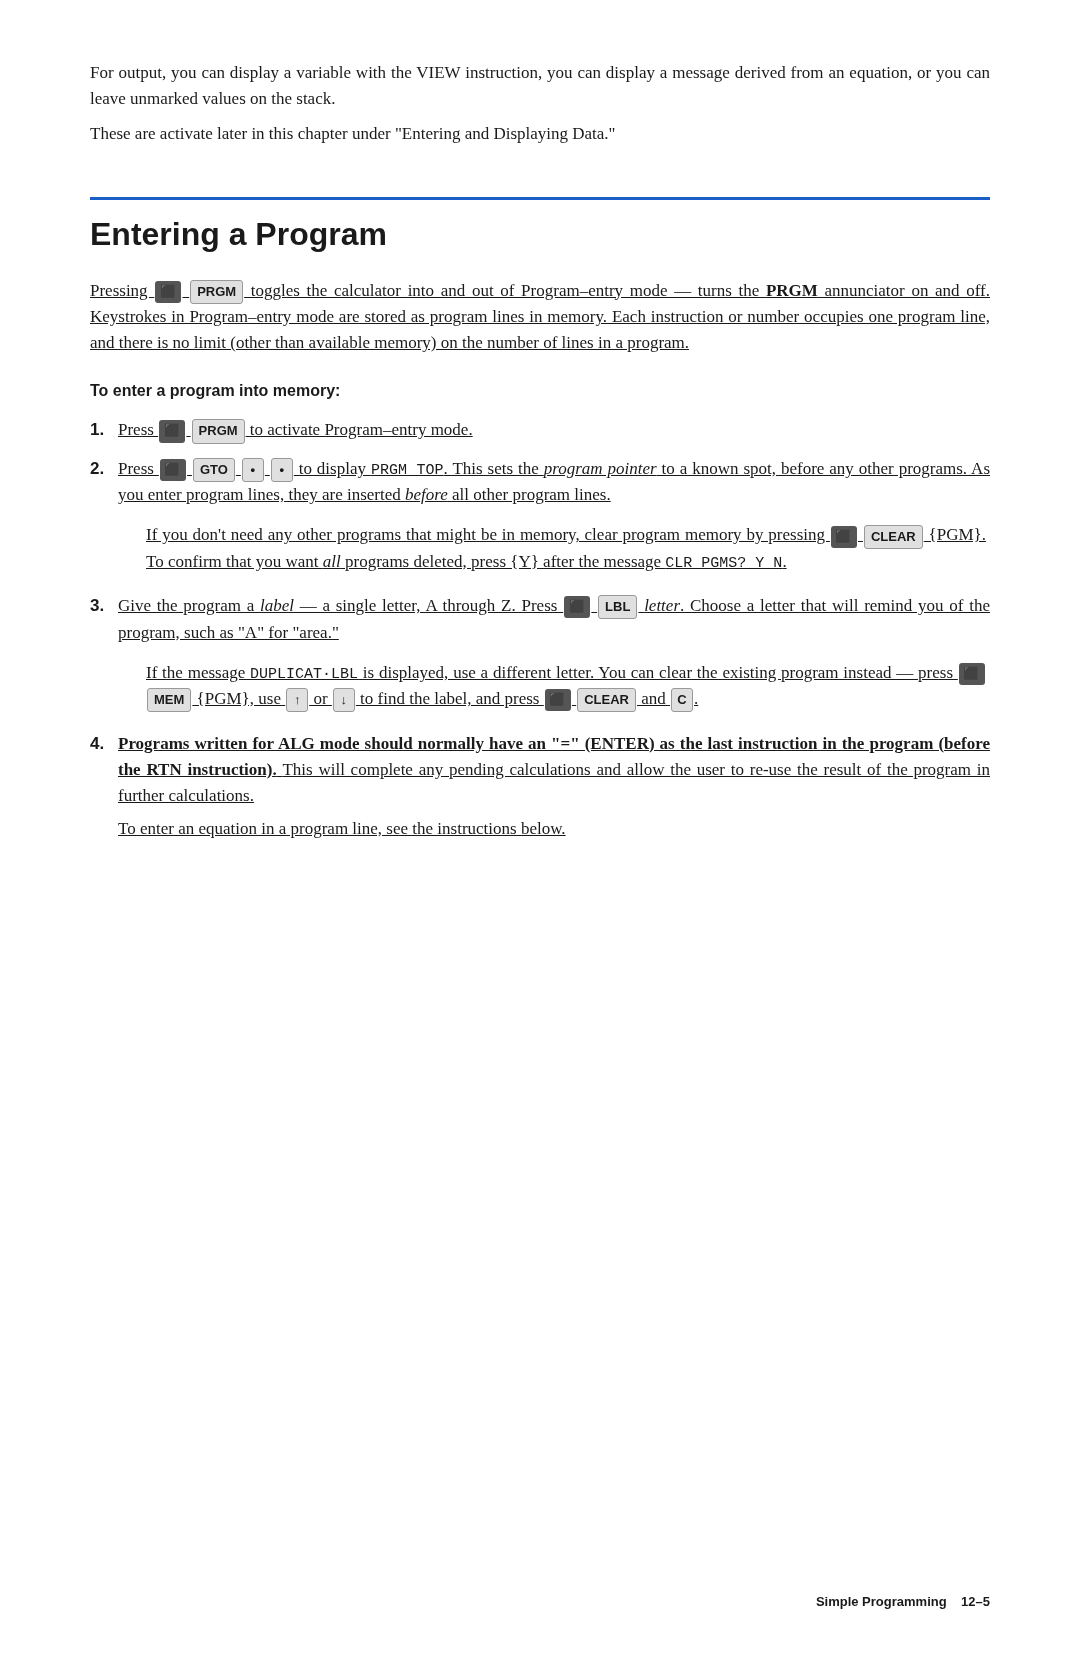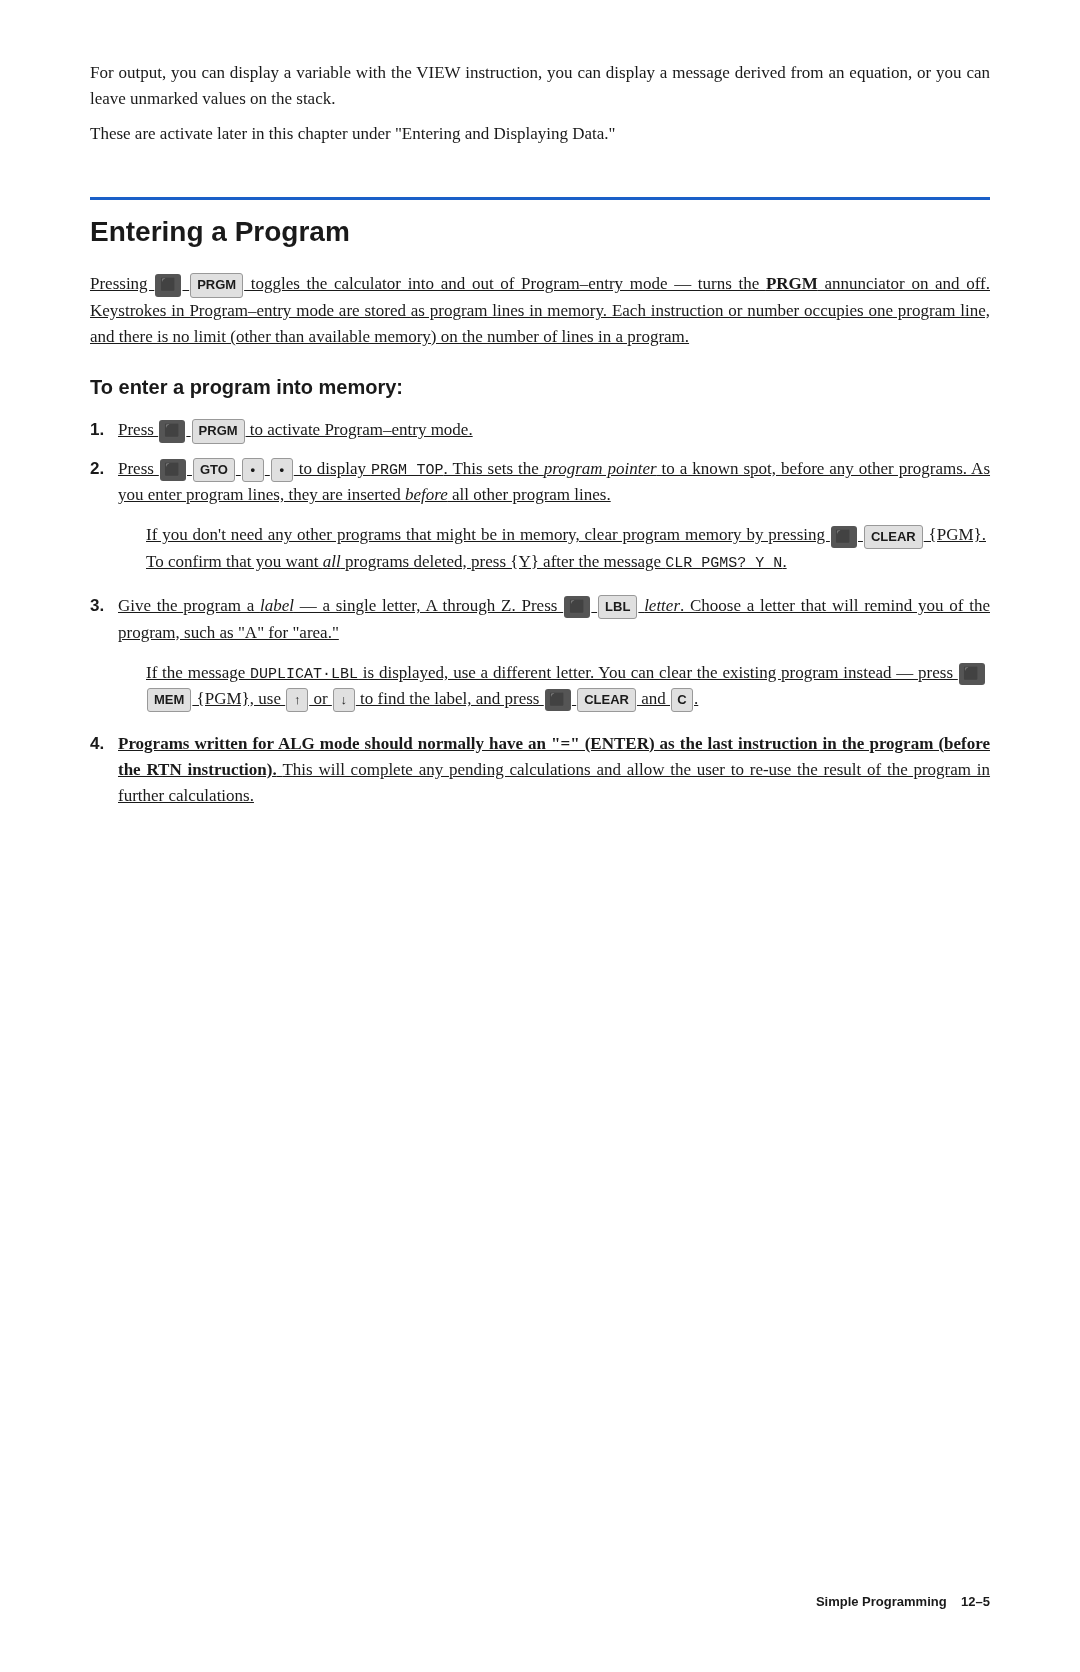--- a/index.html
+++ b/index.html
@@ -25,37 +25,37 @@
       text-align: justify;
     }
 
     .section-divider {
       border: none;
       border-top: 3px solid #1a5fc8;
       margin-bottom: 10px;
     }
 
     .section-title {
-      font-size: 28px;
+      font-size: 32px;
       font-weight: bold;
       font-family: Arial, Helvetica, sans-serif;
       margin-bottom: 18px;
       color: #1a1a1a;
     }
 
     .section-intro {
       text-align: justify;
       margin-bottom: 22px;
       text-decoration: underline;
     }
 
     .subsection-title {
       font-weight: bold;
       font-family: Arial, Helvetica, sans-serif;
-      font-size: 20px;
+      font-size: 16px;
       margin-bottom: 14px;
     }
 
     .numbered-list {
       list-style: none;
       padding: 0;
       margin: 0;
     }
 
     .numbered-list li {
@@ -262,20 +262,23 @@
 
   <li>
     <span class="list-num">4.</span>
     <div class="list-content">
       <p class="bold-statement">
         <span class="bold">Programs written for ALG mode should normally have an "="
         (ENTER) as the last instruction in the program (before the RTN
         instruction).</span><span class="bold-italic"> </span>This will complete any pending calculations and allow the user
         to re-use the result of the program in further calculations.
       </p>
+      <p>
+        To enter an equation in a program line, see the instructions below.
+      </p>
     </div>
   </li>
 
 </ol>
 
 <div class="footer">
   <span class="footer-text">
     <span>Simple Programming</span>&nbsp;&nbsp;&nbsp;&nbsp;<span>12–5</span>
   </span>
 </div>

